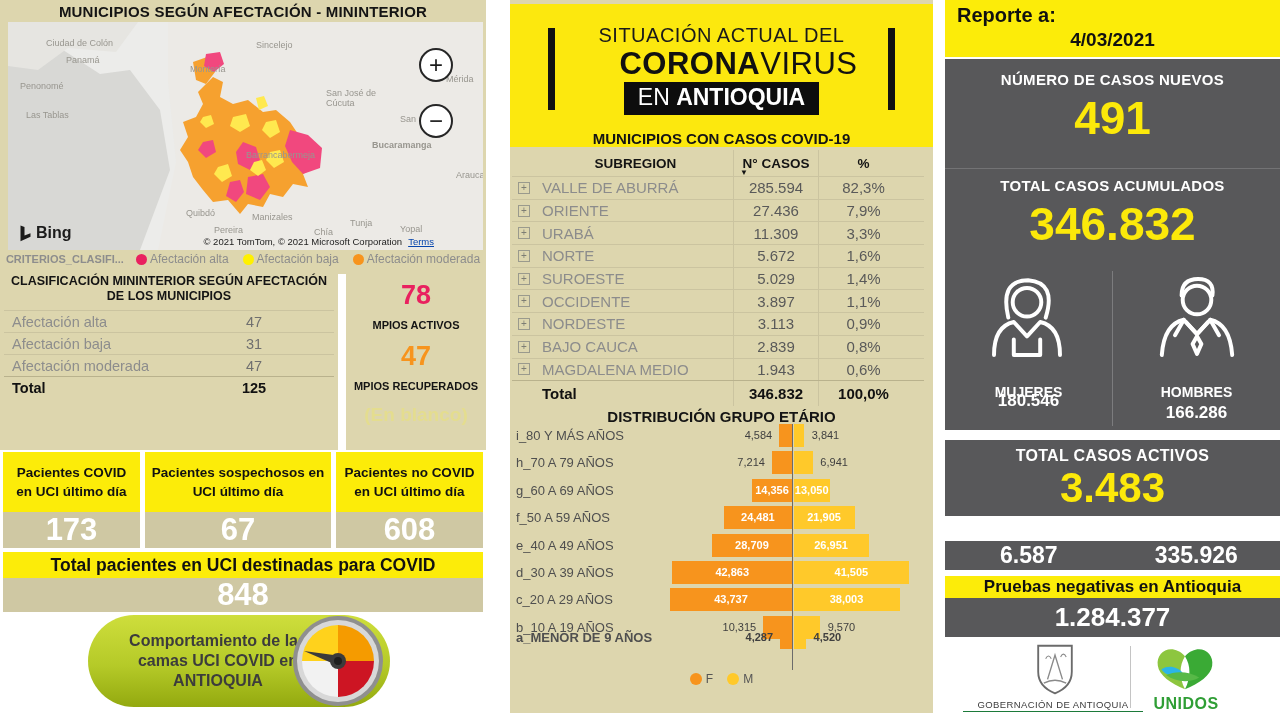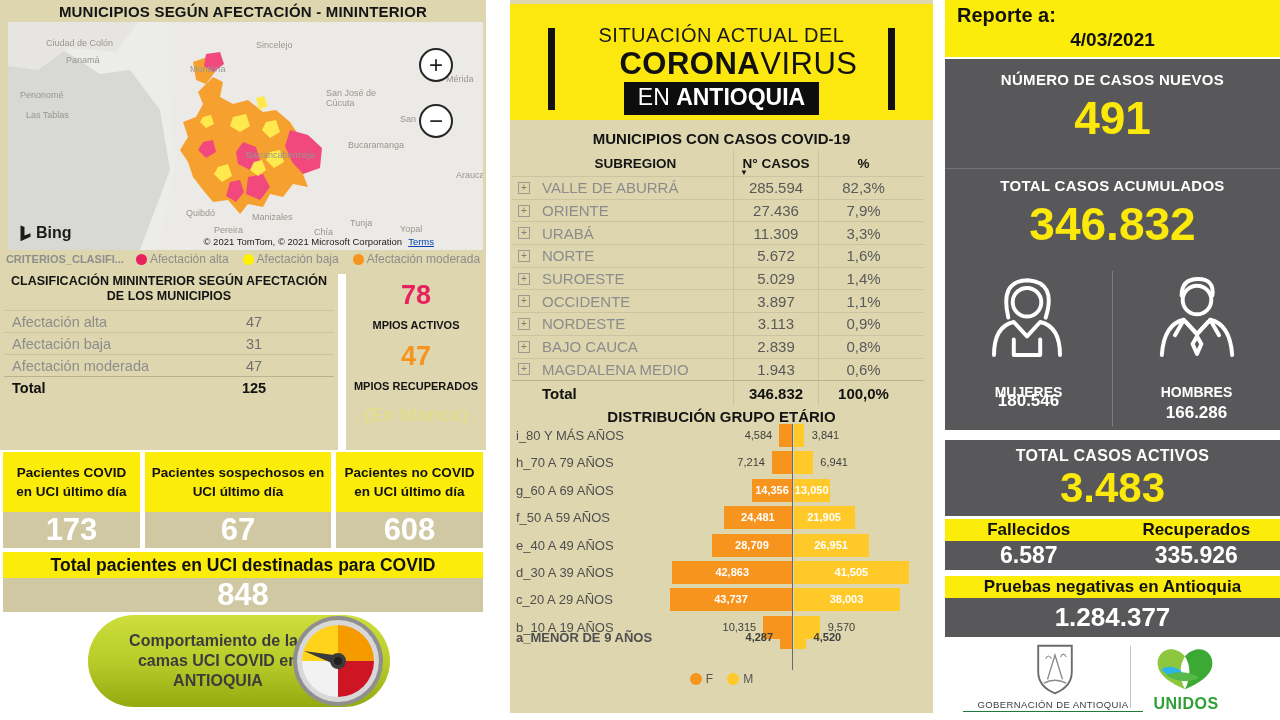--- a/index.html
+++ b/index.html
@@ -49,21 +49,21 @@
   .uci-val { background:#cfc8a3; color:#fff; font-weight:800; font-size:31px; text-align:center; height:36px; line-height:36px; }
   #uci-banner { left:3px; top:552px; width:480px; height:26px; background:#fcec09; color:#111; font-weight:800; font-size:17.5px; text-align:center; line-height:26px; }
   #uci-banner-val { left:3px; top:578px; width:480px; height:34px; background:#cfc8a3; color:#fff; font-weight:800; font-size:31px; text-align:center; line-height:34px; }
 
   #gauge-pill { left:88px; top:615px; width:302px; height:92px; border-radius:46px; background:linear-gradient(180deg,#cede3c 0%,#b5ca28 55%,#93a90f 100%); cursor:pointer; }
   #gauge-pill-label { position:absolute; left:30px; top:16px; width:200px; text-align:center; font-size:16px; font-weight:800; color:#3c3c3c; line-height:20px; }
   #gauge-svg { position:absolute; right:4px; top:-2px; }
 
   
   #center-tan { left:510px; top:0; width:423px; height:713px; background:#ddd6ae; }
-  #center-header { position:absolute; left:0; top:4px; width:423px; height:116px; background:#fce80e; }
+  #center-header { position:absolute; left:0; top:4px; width:423px; height:143px; background:#fce80e; }
   .hdr-bar { position:absolute; top:24px; width:7px; height:82px; background:#111; }
   #hdr-bar-l { left:38px; } #hdr-bar-r { right:38px; }
   #hdr-line1 { position:absolute; top:20px; width:100%; text-align:center; font-size:20px; font-weight:500; color:#1a1a1a; letter-spacing:.5px; }
   #hdr-line2 { position:absolute; top:42px; width:100%; text-align:center; font-size:31px; color:#111; letter-spacing:.5px;padding-left:34px; }
   #hdr-line2 .b { font-weight:800; } #hdr-line2 .r { font-weight:400; }
   #hdr-line3-wrap { position:absolute; top:78px; width:100%; text-align:center; }
   #hdr-line3 { display:inline-block; background:#0d0d0d; color:#fff; font-size:23px; padding:2px 14px 4px 14px; }
   #hdr-line3 .b { font-weight:800; } #hdr-line3 .r { font-weight:400; }
 
   #sub-title { position:absolute; top:130px; width:100%; text-align:center; font-size:15px; font-weight:800; color:#141414; }
@@ -156,29 +156,29 @@
       <path d="M258,100 L268,98 L272,110 L262,116 L254,108 Z" fill="#ffe94f"></path>
       <path d="M262,130 L272,128 L276,140 L266,146 L258,138 Z" fill="#ffe94f"></path>
       <path d="M210,145 L220,142 L224,154 L214,160 L206,152 Z" fill="#ffe94f"></path>
       <path d="M246,140 L254,138 L258,148 L250,154 L242,148 Z" fill="#ffe94f"></path>
       <path d="M248,76 L256,74 L260,84 L251,88 Z" fill="#ffe94f"></path>
       <path d="M195,95 L203,93 L206,102 L198,106 L192,100 Z" fill="#ffe94f"></path>
     </svg>
     <div id="map-city-labels">
         <span class="city-label" style="left: 38px; top: 16px;">Ciudad de Colón</span>
         <span class="city-label" style="left: 58px; top: 33px;">Panamá</span>
-        <span class="city-label" style="left: 12px; top: 68px;">Penonomé</span>
+        <span class="city-label" style="left: 12px; top: 59px;">Penonomé</span>
         <span class="city-label" style="left: 18px; top: 88px;">Las Tablas</span>
         <span class="city-label" style="left: 248px; top: 18px;">Sincelejo</span>
         <span class="city-label" style="left: 182px; top: 42px;">Montería</span>
         <span class="city-label" style="left: 318px; top: 66px;">San José de
 Cúcuta</span>
         <span class="city-label" style="left: 392px; top: 92px;">San</span>
         <span class="city-label" style="left: 438px; top: 52px;">Mérida</span>
-        <span class="city-label" style="left: 340px; top: 118px;">Bucaramanga</span>
+        <span class="city-label" style="left: 364px; top: 118px; font-weight: bold;">Bucaramanga</span>
         <span class="city-label" style="left: 448px; top: 148px;">Arauca</span>
         <span class="city-label" style="left: 238px; top: 128px;">Barrancabermeja</span>
         <span class="city-label" style="left: 178px; top: 186px;">Quibdó</span>
         <span class="city-label" style="left: 342px; top: 196px;">Tunja</span>
         <span class="city-label" style="left: 392px; top: 202px;">Yopal</span>
         <span class="city-label" style="left: 244px; top: 190px;">Manizales</span>
         <span class="city-label" style="left: 206px; top: 203px;">Pereira</span>
         <span class="city-label" style="left: 306px; top: 205px;">Chía</span>
       </div>
     <div id="bing-logo" class="abs">
@@ -502,24 +502,20 @@
       <div id="men-label">HOMBRES</div>
       <div id="women-value">180.546</div>
       <div id="men-value">166.286</div>
     </div>
 
     <div id="active-box">
       <div id="active-label" class="gray-label">TOTAL CASOS ACTIVOS</div>
       <div id="active-value" class="big-yellow">3.483</div>
     </div>
 
-    <div id="dr-yellow">
-      <div>Fallecidos</div>
-      <div>Recuperados</div>
-    </div>
     <div id="dr-gray">
       <div>6.587</div>
       <div>335.926</div>
     </div>
 
     <div id="neg-yellow">Pruebas negativas en Antioquia</div>
     <div id="neg-gray">1.284.377</div>
 
     <div id="footer-logos">
       <svg class="abs" style="left:82px; top:2px;" width="56" height="56" viewBox="0 0 60 60">

